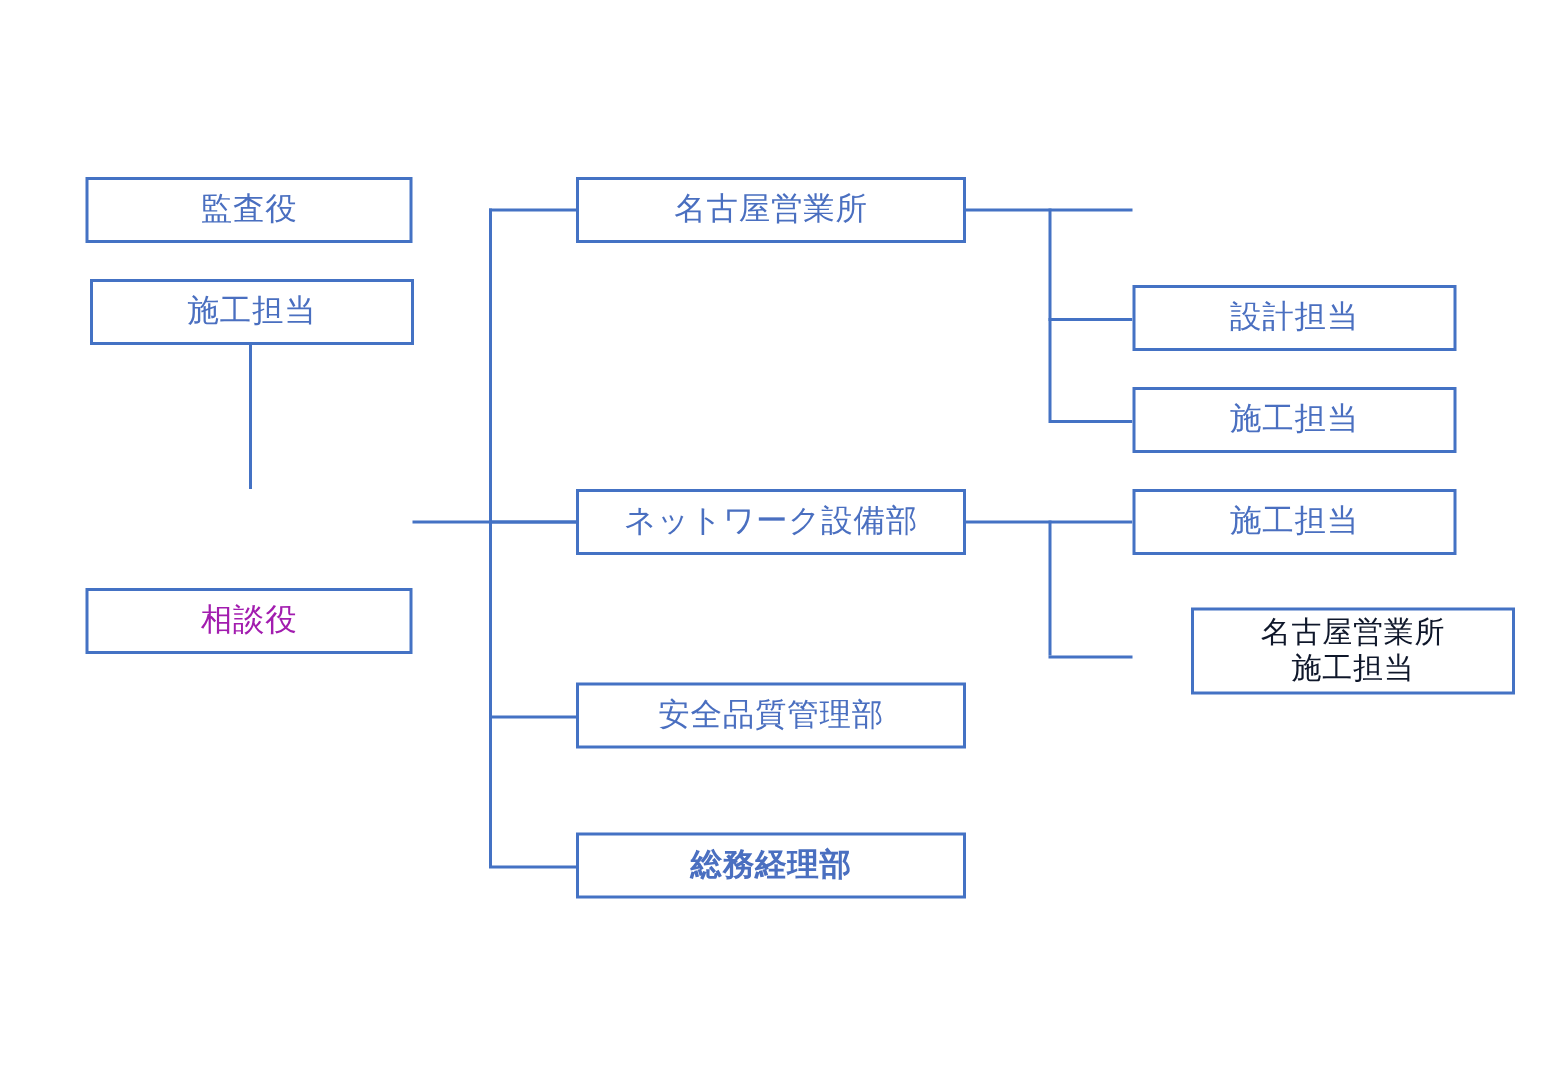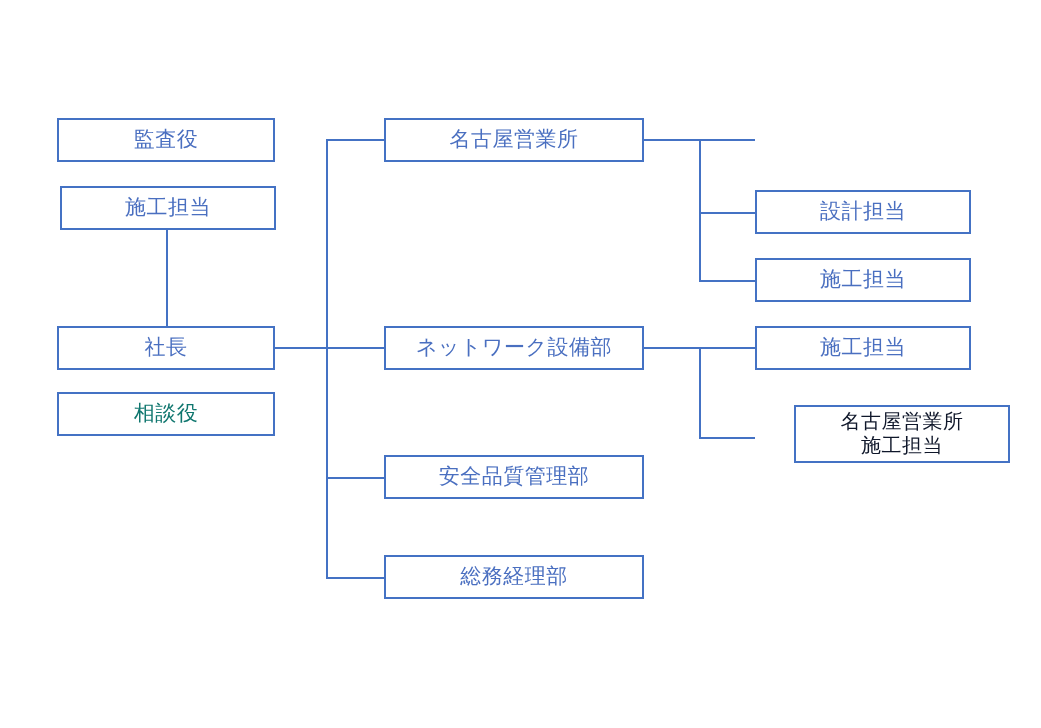--- a/index.html
+++ b/index.html
@@ -58,24 +58,23 @@
     <div class="conn h" style="left: 326px; top: 577px; width: 58px; background: rgb(68, 114, 196);"></div>
     <div class="conn h" style="left: 644px; top: 139px; width: 111px; background: rgb(68, 114, 196);"></div>
     <div class="conn v" style="left: 699px; top: 139px; height: 141px; background: rgb(68, 114, 196);"></div>
     <div class="conn h" style="left: 699px; top: 212px; width: 56px; background: rgb(68, 114, 196);"></div>
     <div class="conn h" style="left: 699px; top: 280px; width: 56px; background: rgb(68, 114, 196);"></div>
     <div class="conn h" style="left: 644px; top: 347px; width: 111px; background: rgb(68, 114, 196);"></div>
     <div class="conn v" style="left: 699px; top: 347px; height: 90px; background: rgb(68, 114, 196);"></div>
     <div class="conn h" style="left: 699px; top: 437px; width: 56px; background: rgb(68, 114, 196);"></div>
     <div class="node" style="left: 57px; top: 118px; width: 218px; height: 44px; border-color: rgb(68, 114, 196); background: rgb(255, 255, 255); color: rgb(74, 111, 192);">監査役</div>
     <div class="node" style="left: 60px; top: 186px; width: 216px; height: 44px; border-color: rgb(68, 114, 196); background: rgb(255, 255, 255); color: rgb(74, 111, 192);">施工担当</div>
-    <div class="node" style="left: 57px; top: 326px; width: 218px; height: 44px; border-color: rgb(68, 114, 196); background: rgb(255, 255, 255); color: rgb(74, 111, 192);">社長</div>
-    <div class="node" style="left: 57px; top: 392px; width: 218px; height: 44px; border-color: rgb(68, 114, 196); background: rgb(255, 255, 255); color: #0f766e;">相談役</div>
+    <div class="node" style="left: 57px; top: 392px; width: 218px; height: 44px; border-color: rgb(68, 114, 196); background: rgb(255, 255, 255); color: #a21caf;">相談役</div>
     <div class="node" style="left: 384px; top: 118px; width: 260px; height: 44px; border-color: rgb(68, 114, 196); background: rgb(255, 255, 255); color: rgb(74, 111, 192);">名古屋営業所</div>
     <div class="node" style="left: 384px; top: 326px; width: 260px; height: 44px; border-color: rgb(68, 114, 196); background: rgb(255, 255, 255); color: rgb(74, 111, 192);">ネットワーク設備部</div>
     <div class="node" style="left: 384px; top: 455px; width: 260px; height: 44px; border-color: rgb(68, 114, 196); background: rgb(255, 255, 255); color: rgb(74, 111, 192);">安全品質管理部</div>
-    <div class="node" style="left: 384px; top: 555px; width: 260px; height: 44px; border-color: rgb(68, 114, 196); background: rgb(255, 255, 255); color: rgb(74, 111, 192);">総務経理部</div>
+    <div class="node" style="left: 384px; top: 555px; width: 260px; height: 44px; border-color: rgb(68, 114, 196); background: rgb(255, 255, 255); color: rgb(74, 111, 192); font-weight: bold;">総務経理部</div>
     <div class="node" style="left: 755px; top: 190px; width: 216px; height: 44px; border-color: rgb(68, 114, 196); background: rgb(255, 255, 255); color: rgb(74, 111, 192);">設計担当</div>
     <div class="node" style="left: 755px; top: 258px; width: 216px; height: 44px; border-color: rgb(68, 114, 196); background: rgb(255, 255, 255); color: rgb(74, 111, 192);">施工担当</div>
     <div class="node" style="left: 755px; top: 326px; width: 216px; height: 44px; border-color: rgb(68, 114, 196); background: rgb(255, 255, 255); color: rgb(74, 111, 192);">施工担当</div>
     <div class="node two-line" style="left: 755px; top: 405px; width: 216px; height: 58px; border-color: rgb(68, 114, 196); background: rgb(255, 255, 255); color: #0f172a; margin-left: 39px;">名古屋営業所
 施工担当</div>
   </div>
 
 </body></html>

